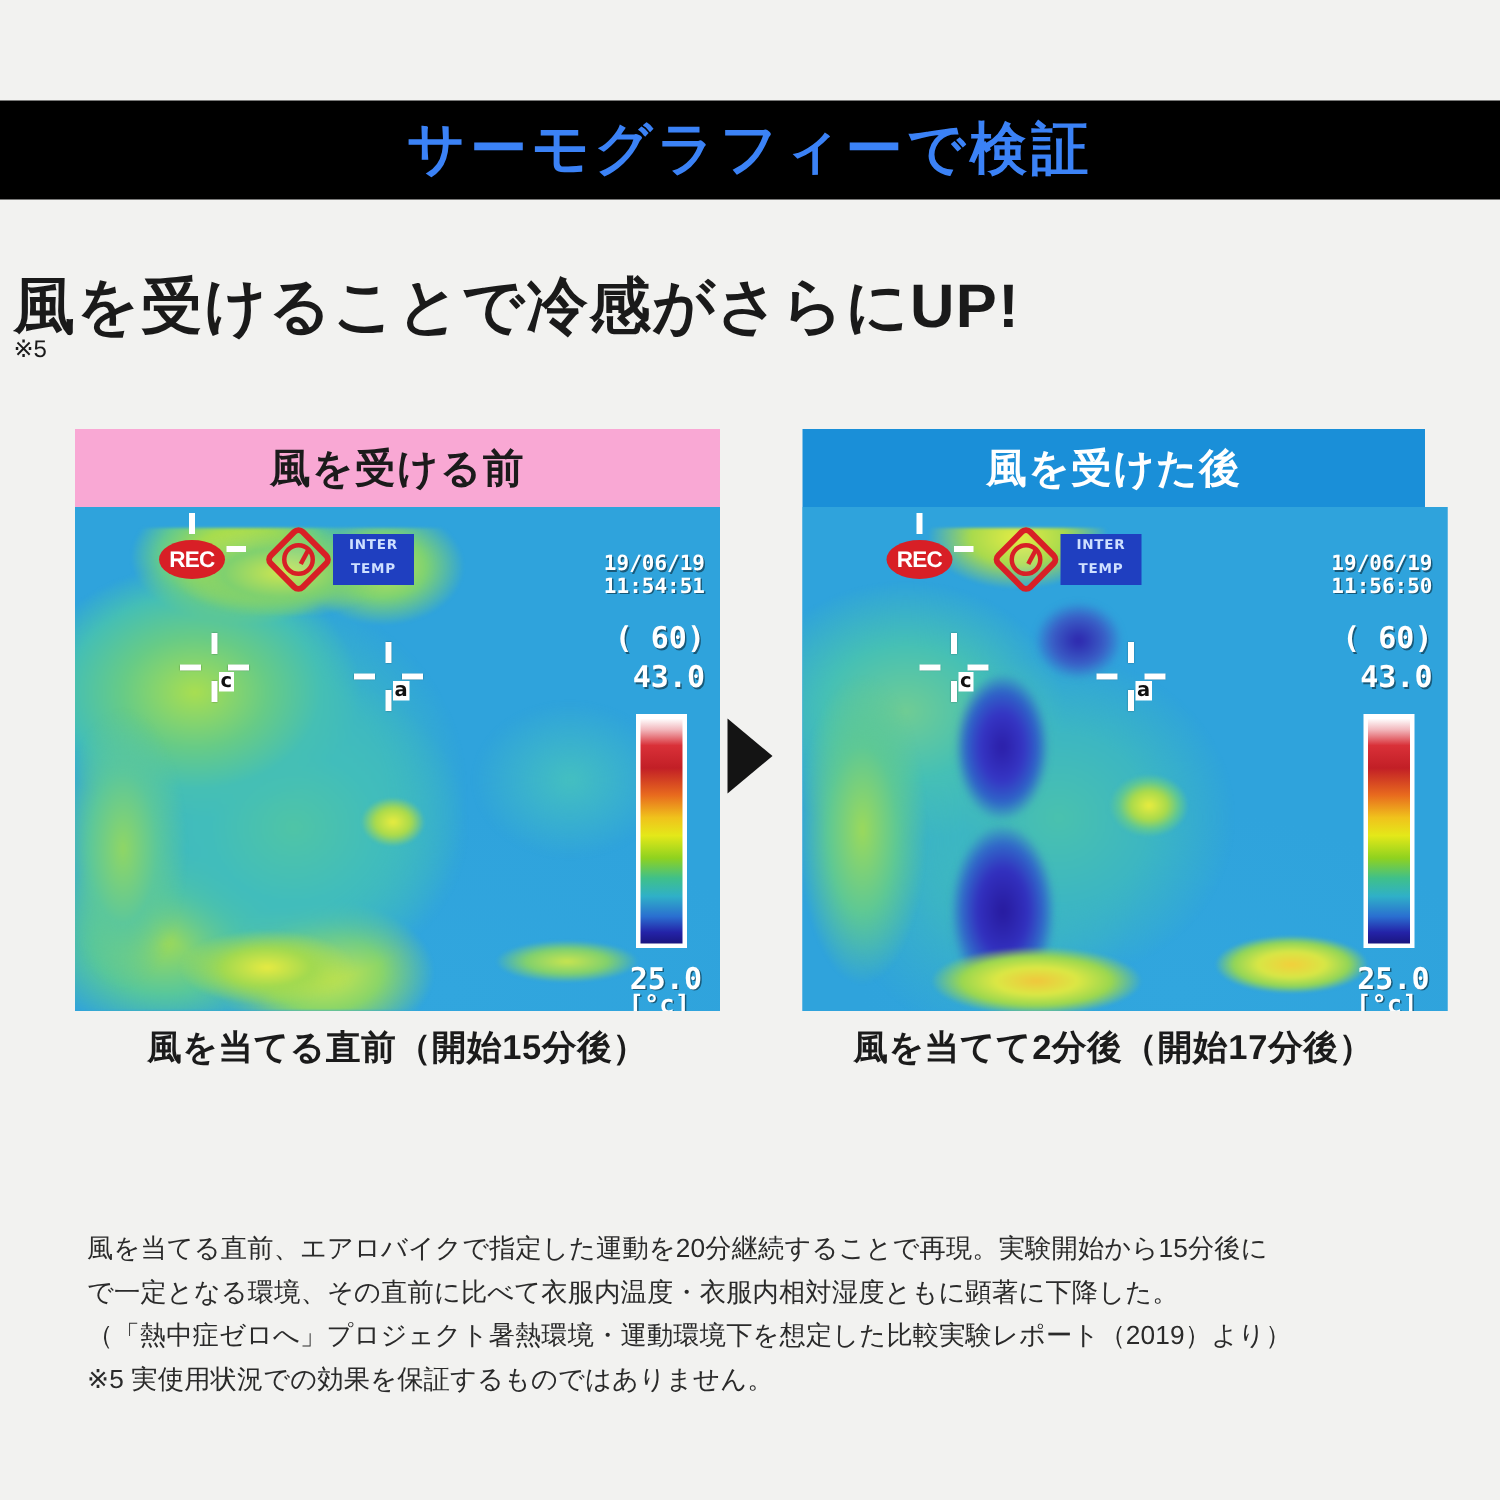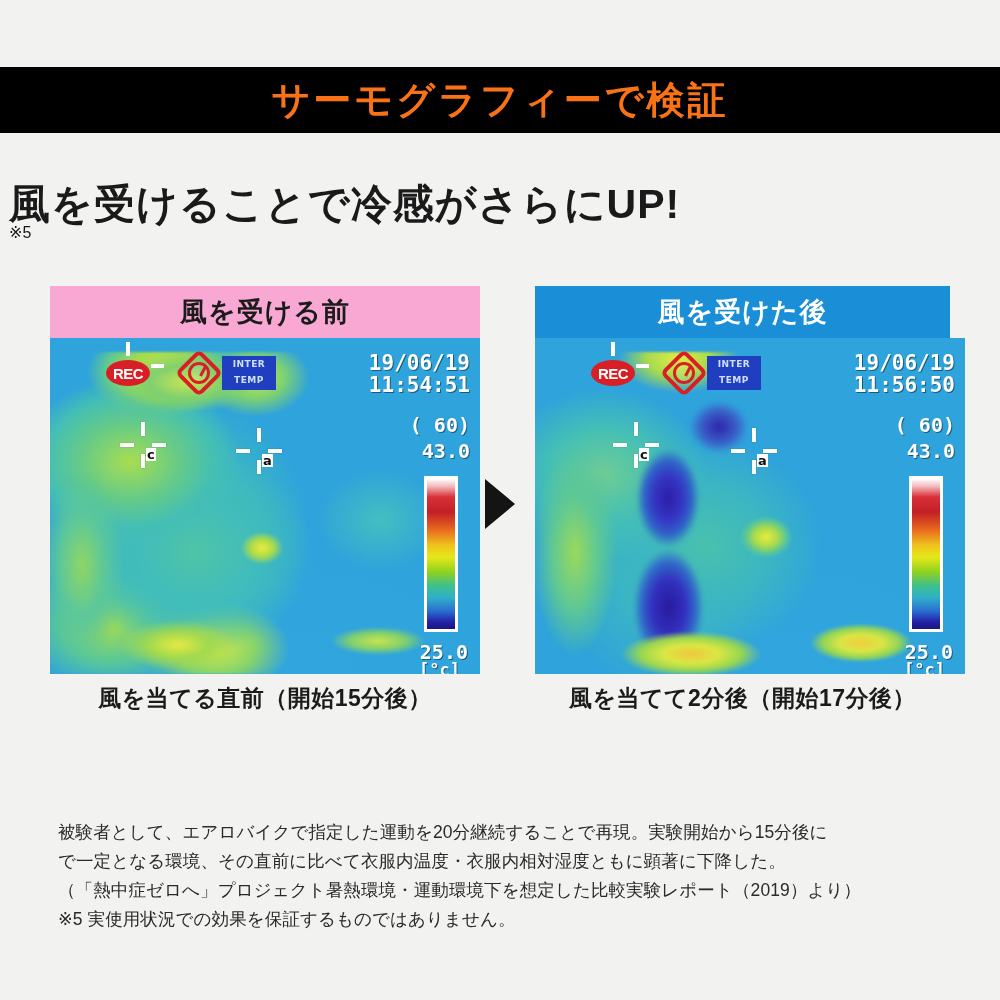--- a/index.html
+++ b/index.html
@@ -18,21 +18,21 @@
   .header-band {
     position: absolute;
     left: 0; top: 67px;
     width: 1000px; height: 66px;
     background: #000;
     display: flex;
     align-items: center;
     justify-content: center;
   }
   .header-title {
-    color: #f97316;
+    color: #3b82f6;
     font-size: 38px;
     font-weight: 700;
     letter-spacing: 3px;
     line-height: 1;
   }
 
   
   .headline-row {
     position: absolute;
     left: 0; top: 182px;
@@ -291,23 +291,23 @@
     font-size: 9px;
     font-weight: 700;
     line-height: 16px;
     text-align: center;
     letter-spacing: 0.5px;
   }
   .osd-intertemp span { display: block; }
 
   .osd-datetime {
     position: absolute;
-    right: 10px; top: 14px;
+    right: 10px; top: 31px;
     font-family: "DejaVu Sans Mono", monospace;
-    font-size: 21px;
+    font-size: 14px;
     font-weight: 700;
     color: #ffffff;
     line-height: 1.05;
     letter-spacing: 0px;
     text-shadow: 1px 1px 0 rgba(0,0,0,0.45);
   }
   .osd-range {
     position: absolute;
     right: 10px; top: 74px;
     text-align: right;
@@ -581,17 +581,17 @@
         <div class="scale-min">25.0</div>
         <div class="scale-unit">[°c]</div>
       </div>
     </div>
 
     <div class="caption">風を当てて2分後（開始17分後）</div>
   </div>
 </div>
 
 <div class="footnote">
-  <p>被験者として、エアロバイクで指定した運動を20分継続することで再現。実験開始から15分後に</p>
+  <p>風を当てる直前、エアロバイクで指定した運動を20分継続することで再現。実験開始から15分後に</p>
   <p>で一定となる環境、その直前に比べて衣服内温度・衣服内相対湿度ともに顕著に下降した。</p>
   <p>（「熱中症ゼロへ」プロジェクト暑熱環境・運動環境下を想定した比較実験レポート（2019）より）</p>
   <p>※5 実使用状況での効果を保証するものではありません。</p>
 </div>
 
 </body></html>

